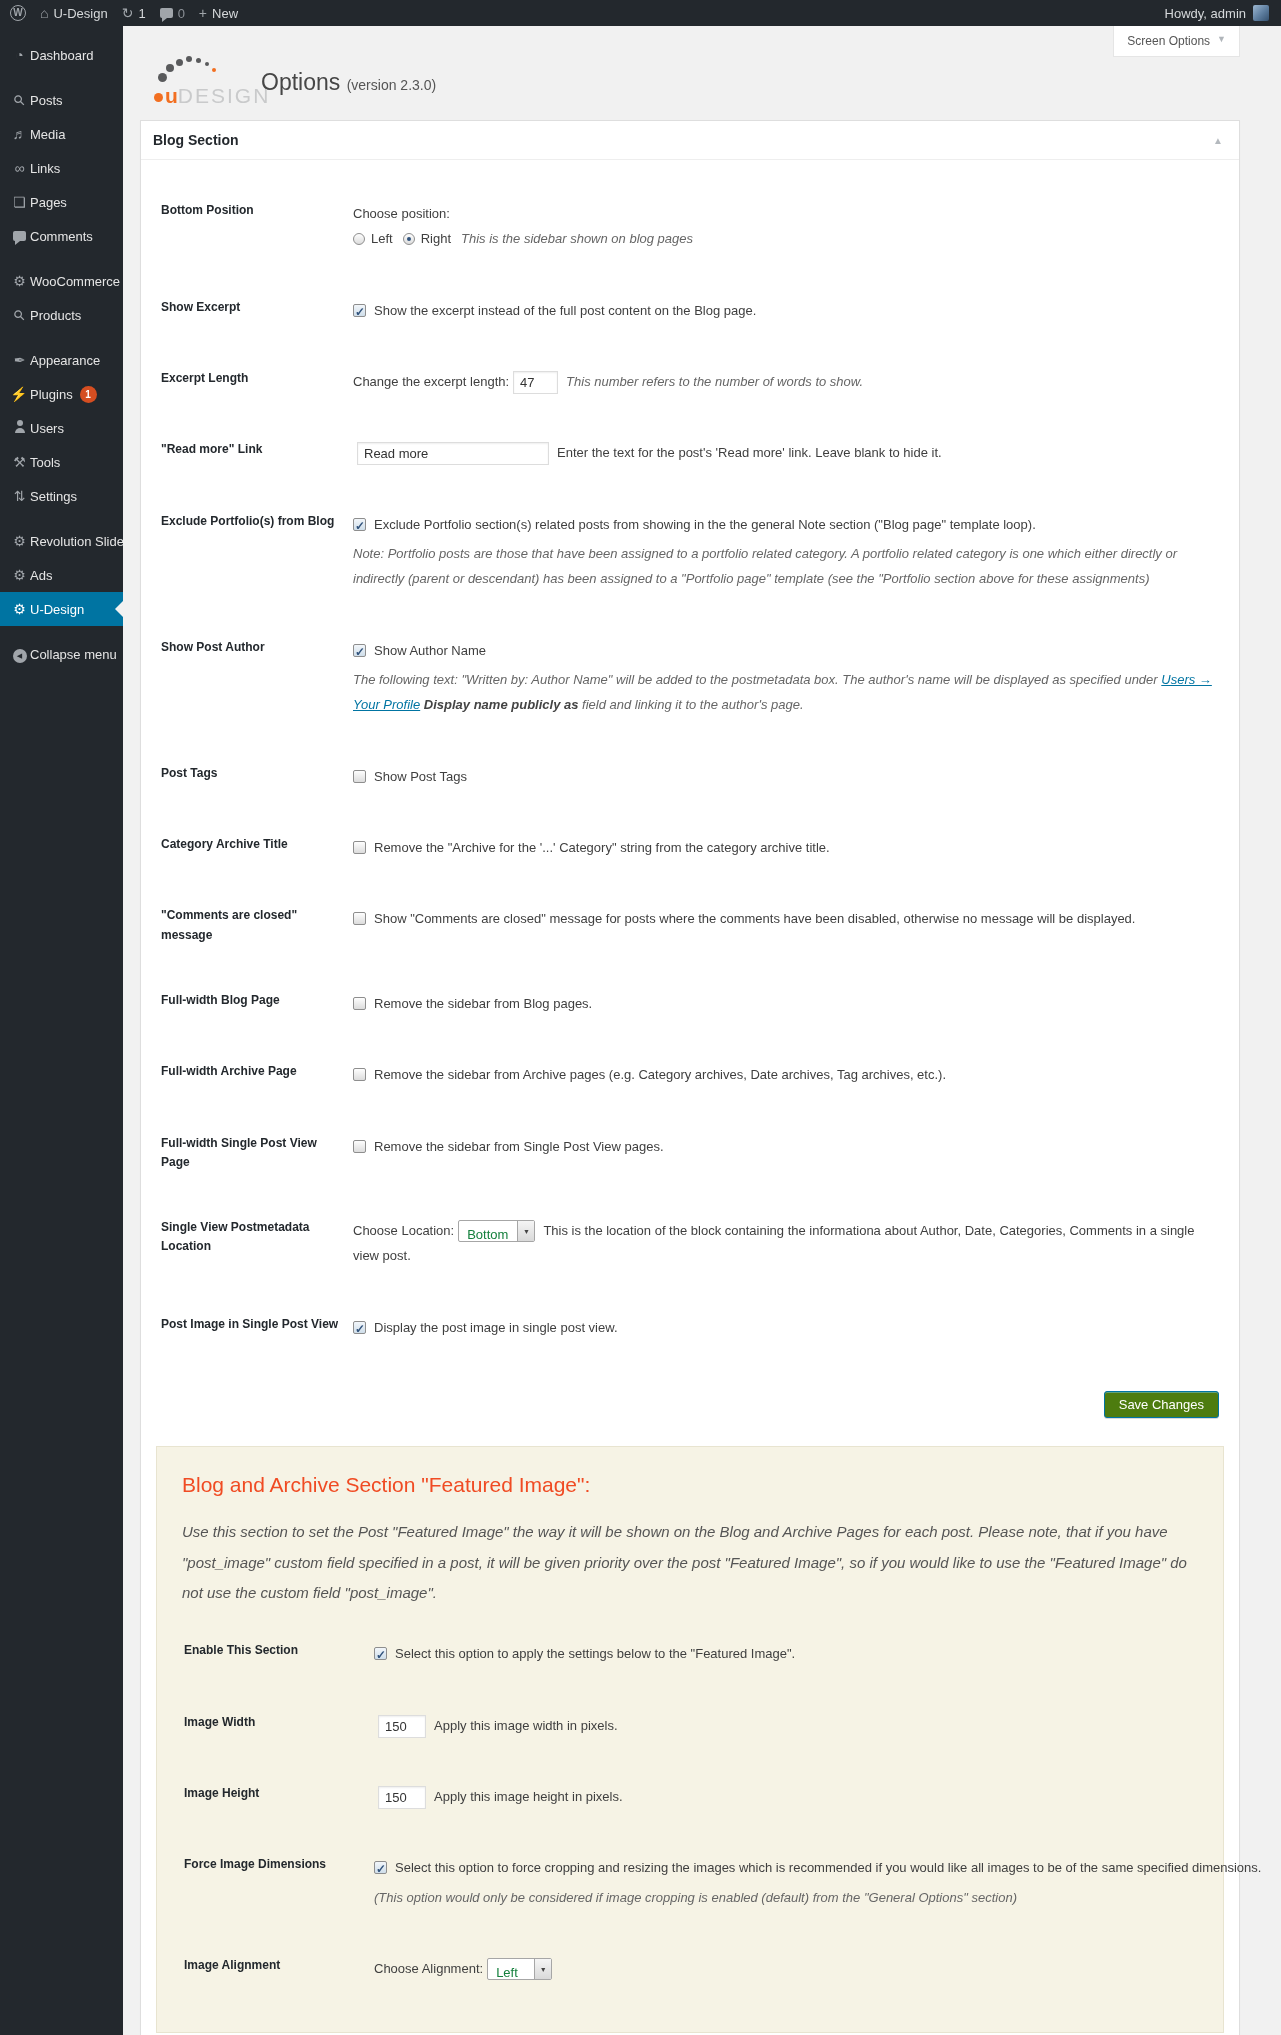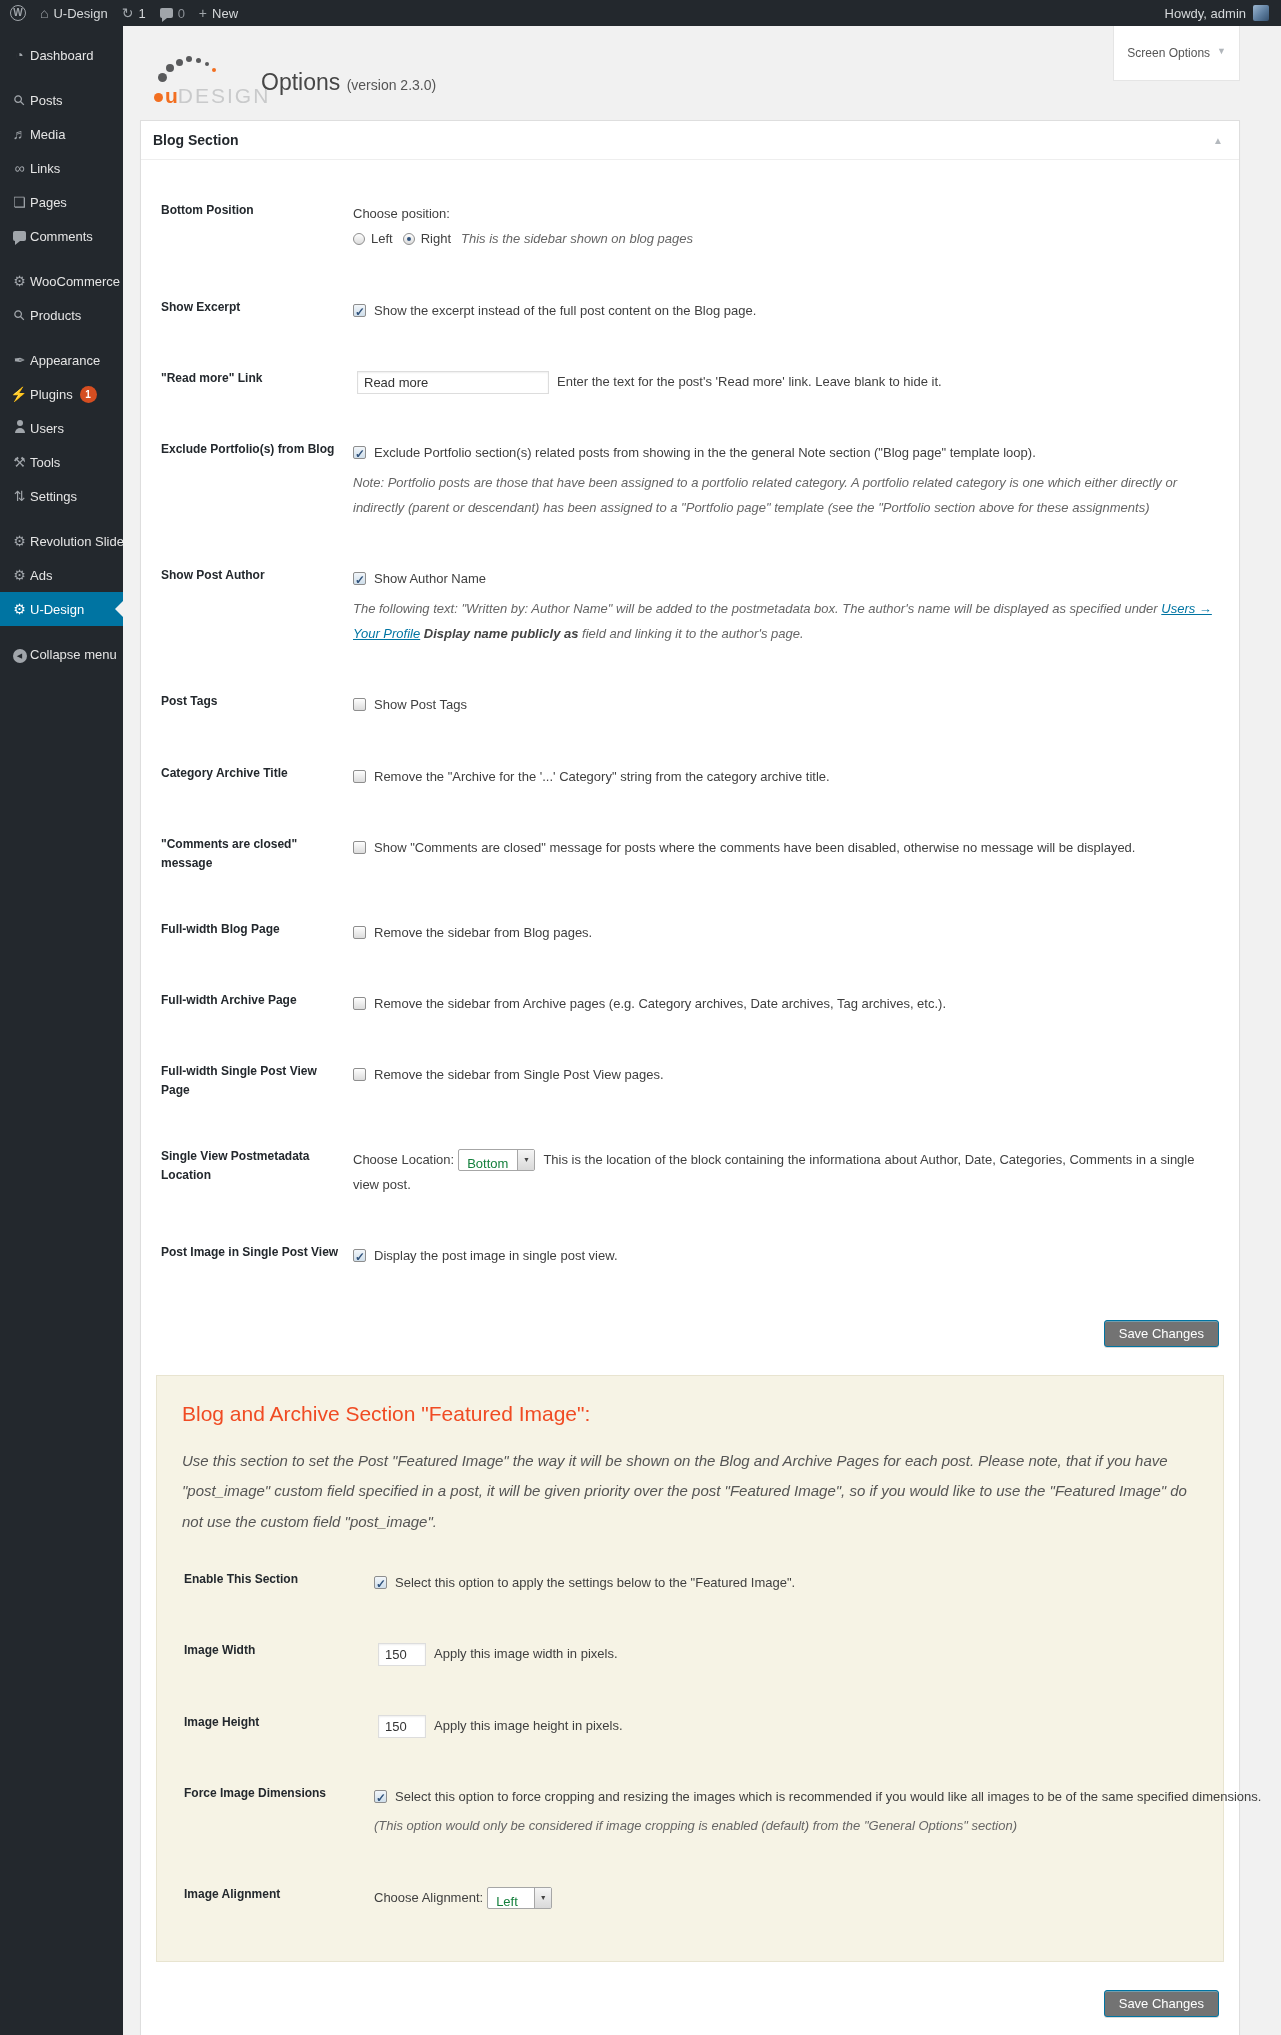--- a/index.html
+++ b/index.html
@@ -23,21 +23,21 @@
   .bubble { display:inline-block; width:13px; height:10px; background:#a0a5aa; border-radius:2px; position:relative; }
   .bubble::after { content:""; position:absolute; left:2px; bottom:-4px;
                    border-top:4px solid #a0a5aa; border-right:5px solid transparent; }
   .count-muted { color:#8b9096; }
   .ab-right { margin-left:auto; display:flex; align-items:center; gap:7px; color:#d5d8da; }
   .avatar { width:16px; height:16px; border-radius:2px;
             background:linear-gradient(135deg,#9db8d2 0%,#5d7d9e 55%,#34506e 100%); }
   
   #screen-options {
     position:absolute; top:26px; right:41px; background:#fff;
-    border:1px solid #e5e5e5; border-top:none; padding:20px 13px;
+    border:1px solid #e5e5e5; border-top:none; padding:8px 13px;
     font-size:12px; color:#555; display:flex; gap:7px; z-index:55;
   }
   .so-arrow { color:#b0b5ba; font-size:9px; }
   
   #sidebar {
     position:absolute; top:26px; left:0; width:123px; height:2009px;
     background:#23282d;
   }
   #menu { padding-top:12px; }
   .item { position:relative; display:flex; align-items:center; height:34px;
@@ -102,21 +102,21 @@
                        border-radius:50%; background:#31537c; }
   input.tin { border:1px solid #ddd; background:#fff; padding:3px 6px; font-size:13px; color:#333;
               font-family:"Liberation Sans",sans-serif; box-shadow:inset 0 1px 2px rgba(0,0,0,.07);
               margin:0 8px 0 4px; vertical-align:middle; }
   .sel { display:inline-flex; align-items:stretch; border:1px solid #a6a6a6; border-radius:2px;
          background:#fff; vertical-align:middle; margin:0 8px 0 4px; cursor:pointer; height:22px; }
   .sv { padding:1px 9px 0 8px; font-size:13px; color:#15803d; min-width:46px; }
   .sa { width:17px; background:linear-gradient(#f5f5f5,#d9d9d9); border-left:1px solid #a6a6a6;
         display:flex; align-items:center; justify-content:center; font-size:7px; color:#444; }
   .save-row { text-align:right; padding:28px 20px 24px 20px; }
-  .btn-primary { background:#737373; border:1px solid #0074a2; color:#fff; padding:5px 14px;
+  .btn-primary { background:#4d7c0f; border:1px solid #0074a2; color:#fff; padding:5px 14px;
                  border-radius:3px; font-size:13px; font-family:"Liberation Sans",sans-serif;
                  box-shadow:inset 0 1px 0 rgba(120,200,230,.5), 0 1px 0 rgba(0,0,0,.15); cursor:pointer; }
   
   #featured { margin:4px 15px 0 15px; background:#f6f3e5; border:1px solid #e8e4d0;
               padding:26px 25px 28px 25px; }
   #featured-title { margin:0 0 20px 0; font-size:21px; font-weight:400; color:#f04b23; }
   #featured-intro { font-style:italic; color:#555; font-size:15px; line-height:2.05; margin-bottom:3px; }
   #featured .row-label { padding-left:2px; }
   #featured .rows { padding:6px 0 0 0; }
 </style>
@@ -262,20 +262,26 @@
             <div class="line"><span class="ctl"><span class="rd"></span><span class="rdl">Left</span></span><span class="ctl"><span class="rd checked"></span><span class="rdl">Right</span></span><span class="em">This is the sidebar shown on blog pages</span></div>
           </div>
         </div>
         <div class="row">
           <div class="row-label">Show Excerpt</div>
           <div class="row-content">
             <div class="line"><span class="ctl"><span class="cb checked"></span><span class="cbl">Show the excerpt instead of the full post content on the Blog page.</span></span></div>
           </div>
         </div>
         <div class="row">
+          <div class="row-label">Excerpt Length</div>
+          <div class="row-content">
+            <div class="line"><span class="txt">Change the excerpt length:</span><input class="tin" value="47" style="width: 45px;"><span class="em">This number refers to the number of words to show.</span></div>
+          </div>
+        </div>
+        <div class="row">
           <div class="row-label">"Read more" Link</div>
           <div class="row-content">
             <div class="line"><input class="tin" value="Read more" style="width: 192px;"><span class="txt">Enter the text for the post's 'Read more' link. Leave blank to hide it.</span></div>
           </div>
         </div>
         <div class="row">
           <div class="row-label">Exclude Portfolio(s) from Blog</div>
           <div class="row-content">
             <div class="line"><span class="ctl"><span class="cb checked"></span><span class="cbl">Exclude Portfolio section(s) related posts from showing in the the general Note section ("Blog page" template loop).</span></span></div>
             <div class="line note"><span class="em">Note: Portfolio posts are those that have been assigned to a portfolio related category. A portfolio related category is one which either directly or indirectly (parent or descendant) has been assigned to a "Portfolio page" template (see the "Portfolio section above for these assignments)</span></div>

